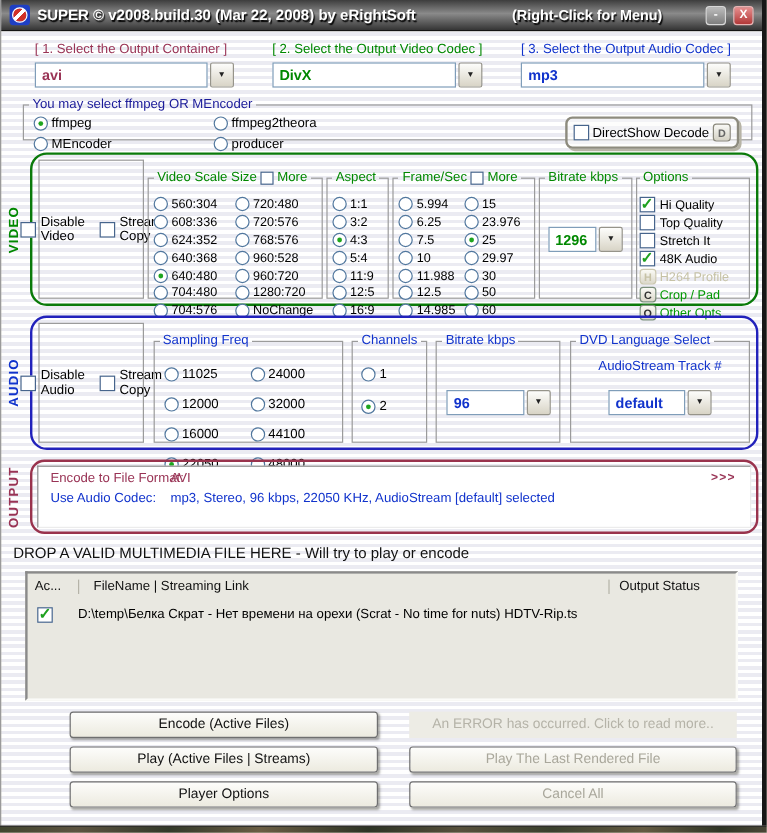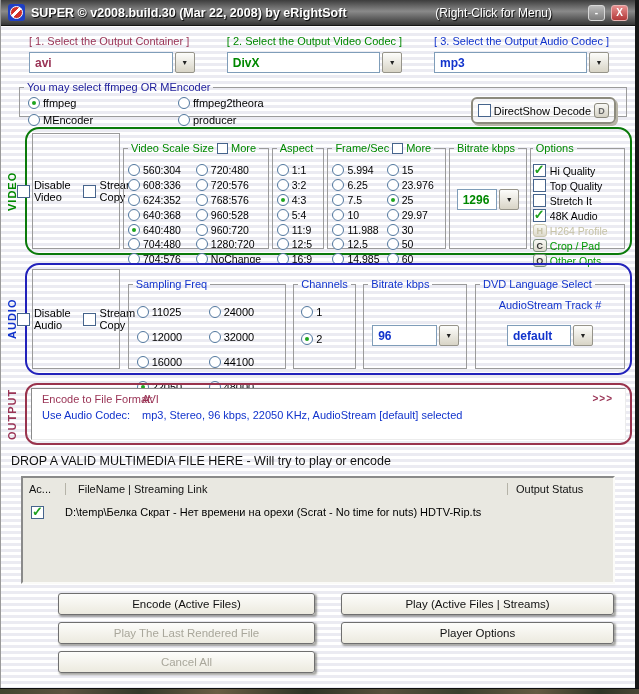--- a/index.html
+++ b/index.html
@@ -20,21 +20,21 @@
   
   .titlebar {
     height:26px; display:flex; align-items:center; gap:6px; padding:0 7px;
     background:linear-gradient(to bottom,#3d3d3d,#8a8a8a 45%,#353535 100%);
     color:#fff; border-bottom:1px solid #141414;
   }
   .logo { width:17px; height:17px; background:#1f3fc4; border-radius:3px; position:relative; flex:none; }
   .logo::before { content:''; position:absolute; inset:2px; border-radius:50%;
     background:linear-gradient(135deg,#d03028 38%,#ffffff 38% 56%,#d03028 56%); border:1px solid #fff; }
   .tb-title { font-weight:bold; font-size:12.5px; text-shadow:1px 1px 1px #000; white-space:nowrap; }
-  .tb-hint { margin-left:auto; font-weight:normal; font-size:12px; margin-right:30px; text-shadow:1px 1px 1px #000; }
+  .tb-hint { margin-left:auto; font-weight:bold; font-size:12px; margin-right:30px; text-shadow:1px 1px 1px #000; }
   .tb-btn { width:17px; height:16px; border-radius:3px; font-size:10px; font-weight:bold;
     display:flex; align-items:center; justify-content:center; flex:none; cursor:default; }
   .btn-min { background:linear-gradient(#bdbdbd,#7e7e7e); border:1px solid #d8d8d8; color:#fff; }
   .btn-close { background:linear-gradient(#e89090,#b23838); border:1px solid #e8b4b4; color:#fff; }
 
   
   .c-maroon { color:#993355; } .c-green { color:#008800; } .c-blue { color:#1133cc; }
   .c-navy { color:#1a1a99; }
 
   
@@ -622,20 +622,21 @@
               <i class="tick">✓</i>
             </span>
           </span>
           <span class="r-name">D:\temp\Белка Скрат - Нет времени на орехи  (Scrat - No time for nuts) HDTV-Rip.ts</span>
         </div>
       </div>
   </div>
 
   <div class="btn-grid">
     <div class="btn">Encode (Active Files)</div>
+    <div class="error-panel">An ERROR has occurred. Click to read more..</div>
     <div class="btn">Play (Active Files | Streams)</div>
     <div class="btn disabled">Play The Last Rendered File</div>
     <div class="btn">Player Options</div>
     <div class="btn disabled">Cancel All</div>
   </div>
 
 </div>
 <div class="desktop-strip"></div>
 
 </body></html>

